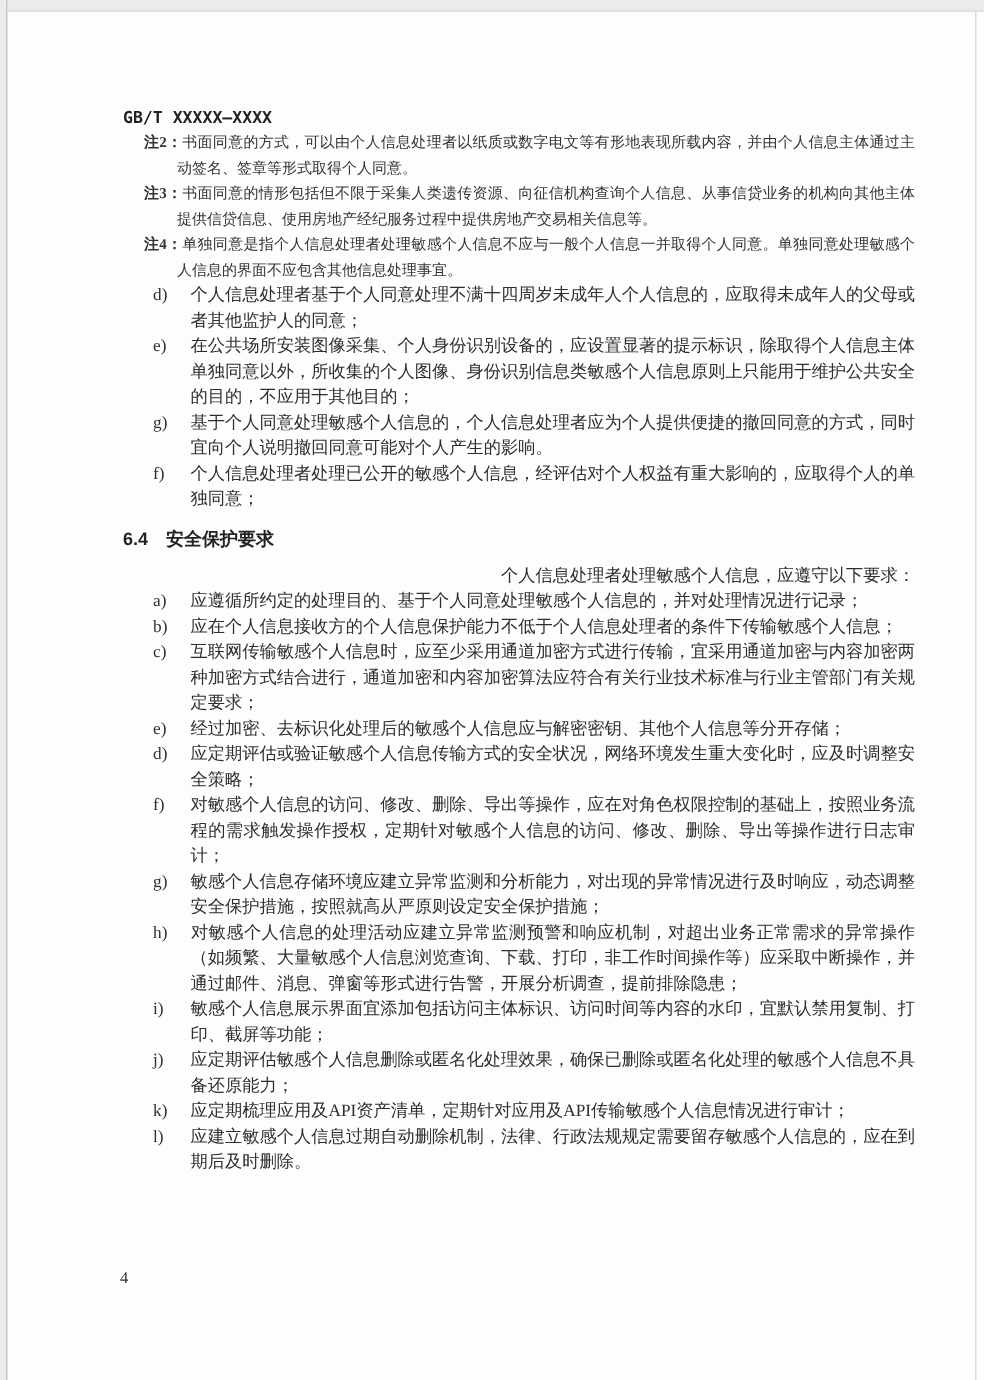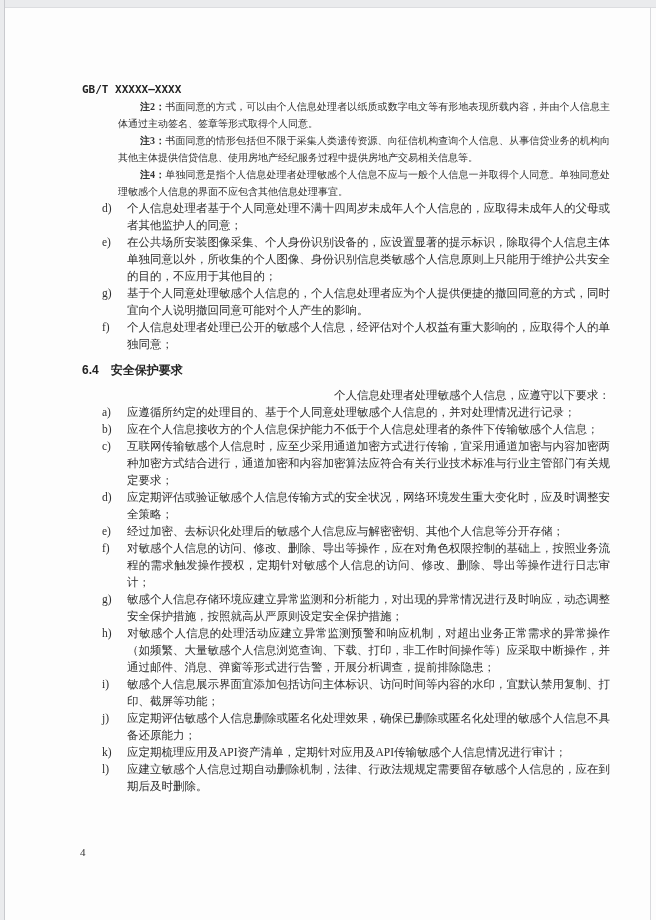--- a/index.html
+++ b/index.html
@@ -14,35 +14,35 @@
   }
   .left-strip {
     position:absolute; top:0; left:0; width:4px; height:920px;
     background:#eaebed; border-right:1px solid #c9cace;
   }
   .right-line {
     position:absolute; top:7px; left:650px; width:1px; height:913px;
     background:#d9dadd;
   }
   .content {
-    position:absolute; left:82px; top:81px; width:528px;
+    position:absolute; left:82px; top:70px; width:528px;
     color:#2e2e2e; font-size:11.5px; line-height:17px;
     text-align:justify;
   }
   .doc-header {
     font-family:"DejaVu Sans Mono", monospace;
     font-weight:bold; font-size:11px; line-height:17px;
     text-align:left; color:#222; letter-spacing:0px;
   }
   .note {
     font-size:10px; line-height:17px;
     margin-left:36px; text-indent:-22px;
     color:#333;
   }
-  .note .blk-label { font-weight:bold;margin-left:44px; }
+  .note .blk-label { font-weight:bold; }
   .item {
     margin-left:45px; text-indent:-25px;
   }
   .item .blk-label {
     display:inline-block; width:25px; text-indent:0;
   }
   .heading {
     margin-top:9px; margin-bottom:8px;
     font-family:"Liberation Sans", sans-serif;
     font-weight:bold; font-size:12px; line-height:17px;
@@ -74,22 +74,22 @@
         <div class="note"><span class="blk-label">注4：</span><span>单独同意是指个人信息处理者处理敏感个人信息不应与一般个人信息一并取得个人同意。单独同意处理敏感个人信息的界面不应包含其他信息处理事宜。</span></div>
         <div class="item"><span class="blk-label">d)</span><span>个人信息处理者基于个人同意处理不满十四周岁未成年人个人信息的，应取得未成年人的父母或者其他监护人的同意；</span></div>
         <div class="item"><span class="blk-label">e)</span><span>在公共场所安装图像采集、个人身份识别设备的，应设置显著的提示标识，除取得个人信息主体单独同意以外，所收集的个人图像、身份识别信息类敏感个人信息原则上只能用于维护公共安全的目的，不应用于其他目的；</span></div>
         <div class="item"><span class="blk-label">g)</span><span>基于个人同意处理敏感个人信息的，个人信息处理者应为个人提供便捷的撤回同意的方式，同时宜向个人说明撤回同意可能对个人产生的影响。</span></div>
         <div class="item"><span class="blk-label">f)</span><span>个人信息处理者处理已公开的敏感个人信息，经评估对个人权益有重大影响的，应取得个人的单独同意；</span></div>
         <div class="heading"><span class="hnum">6.4</span><span>安全保护要求</span></div>
         <div class="intro"><span>个人信息处理者处理敏感个人信息，应遵守以下要求：</span></div>
         <div class="item"><span class="blk-label">a)</span><span>应遵循所约定的处理目的、基于个人同意处理敏感个人信息的，并对处理情况进行记录；</span></div>
         <div class="item"><span class="blk-label">b)</span><span>应在个人信息接收方的个人信息保护能力不低于个人信息处理者的条件下传输敏感个人信息；</span></div>
         <div class="item"><span class="blk-label">c)</span><span>互联网传输敏感个人信息时，应至少采用通道加密方式进行传输，宜采用通道加密与内容加密两种加密方式结合进行，通道加密和内容加密算法应符合有关行业技术标准与行业主管部门有关规定要求；</span></div>
+        <div class="item"><span class="blk-label">e)</span><span>经过加密、去标识化处理后的敏感个人信息应与解密密钥、其他个人信息等分开存储；</span></div>
         <div class="item"><span class="blk-label">d)</span><span>应定期评估或验证敏感个人信息传输方式的安全状况，网络环境发生重大变化时，应及时调整安全策略；</span></div>
-        <div class="item"><span class="blk-label">e)</span><span>经过加密、去标识化处理后的敏感个人信息应与解密密钥、其他个人信息等分开存储；</span></div>
         <div class="item"><span class="blk-label">f)</span><span>对敏感个人信息的访问、修改、删除、导出等操作，应在对角色权限控制的基础上，按照业务流程的需求触发操作授权，定期针对敏感个人信息的访问、修改、删除、导出等操作进行日志审计；</span></div>
         <div class="item"><span class="blk-label">g)</span><span>敏感个人信息存储环境应建立异常监测和分析能力，对出现的异常情况进行及时响应，动态调整安全保护措施，按照就高从严原则设定安全保护措施；</span></div>
         <div class="item"><span class="blk-label">h)</span><span>对敏感个人信息的处理活动应建立异常监测预警和响应机制，对超出业务正常需求的异常操作（如频繁、大量敏感个人信息浏览查询、下载、打印，非工作时间操作等）应采取中断操作，并通过邮件、消息、弹窗等形式进行告警，开展分析调查，提前排除隐患；</span></div>
         <div class="item"><span class="blk-label">i)</span><span>敏感个人信息展示界面宜添加包括访问主体标识、访问时间等内容的水印，宜默认禁用复制、打印、截屏等功能；</span></div>
         <div class="item"><span class="blk-label">j)</span><span>应定期评估敏感个人信息删除或匿名化处理效果，确保已删除或匿名化处理的敏感个人信息不具备还原能力；</span></div>
         <div class="item"><span class="blk-label">k)</span><span>应定期梳理应用及API资产清单，定期针对应用及API传输敏感个人信息情况进行审计；</span></div>
         <div class="item"><span class="blk-label">l)</span><span>应建立敏感个人信息过期自动删除机制，法律、行政法规规定需要留存敏感个人信息的，应在到期后及时删除。</span></div>
       </div>
   </div>
 

